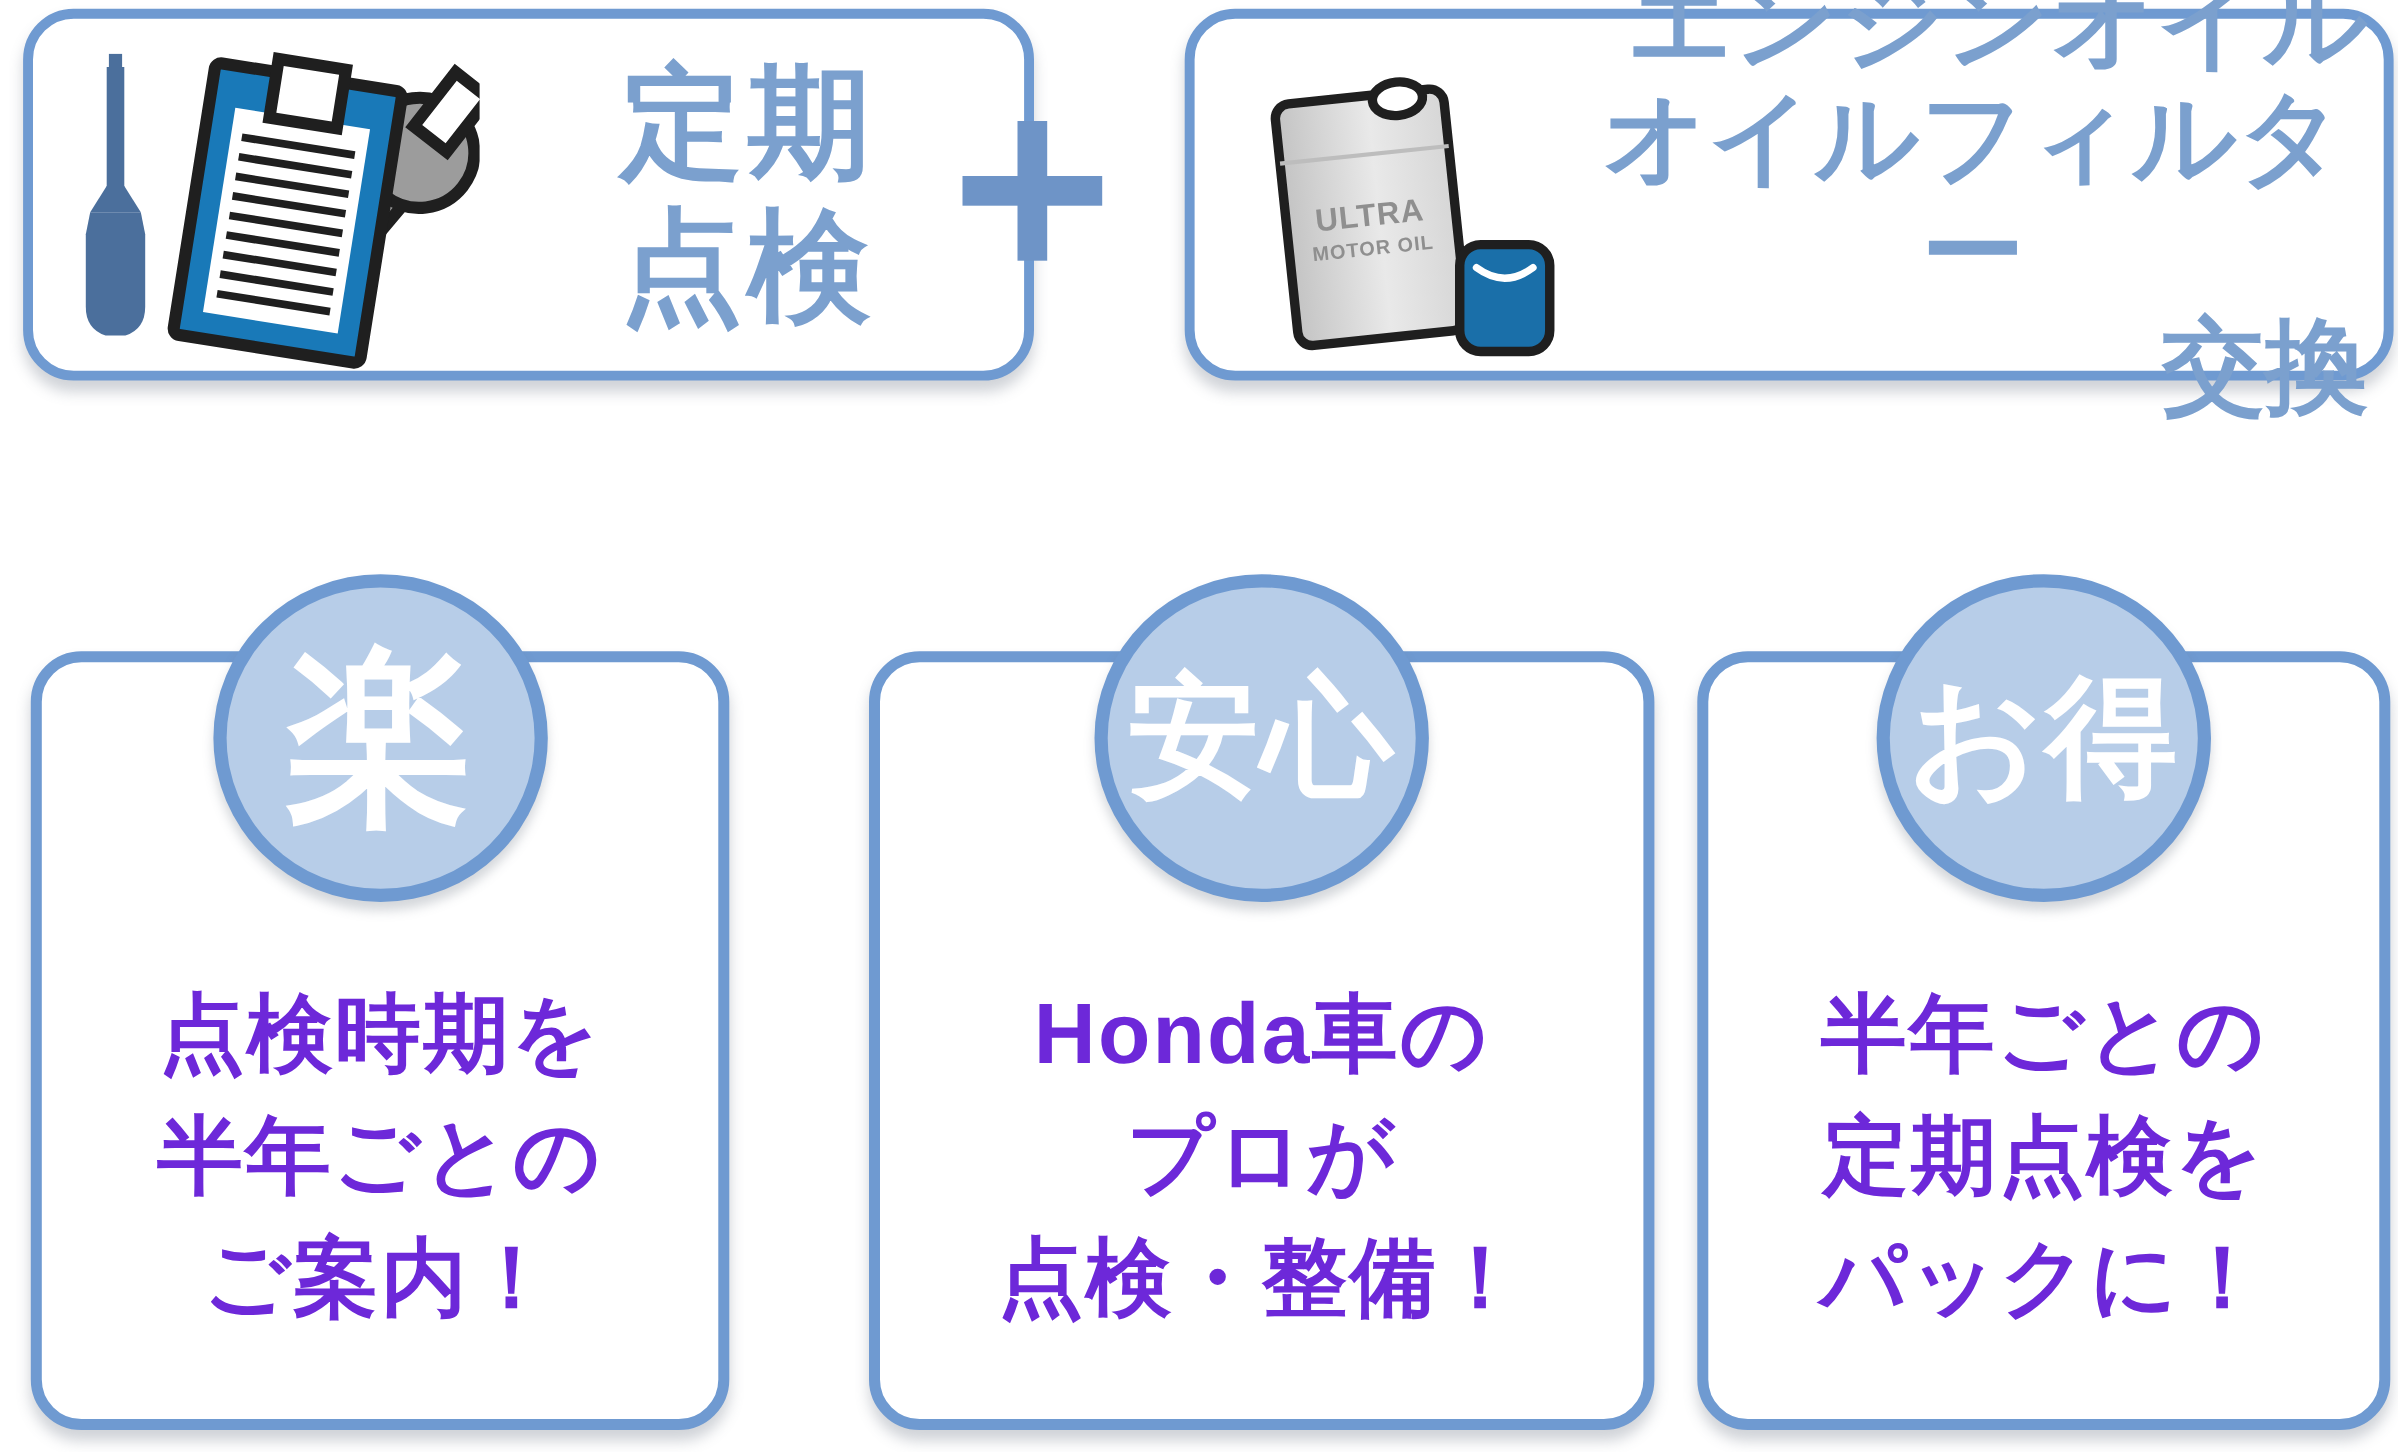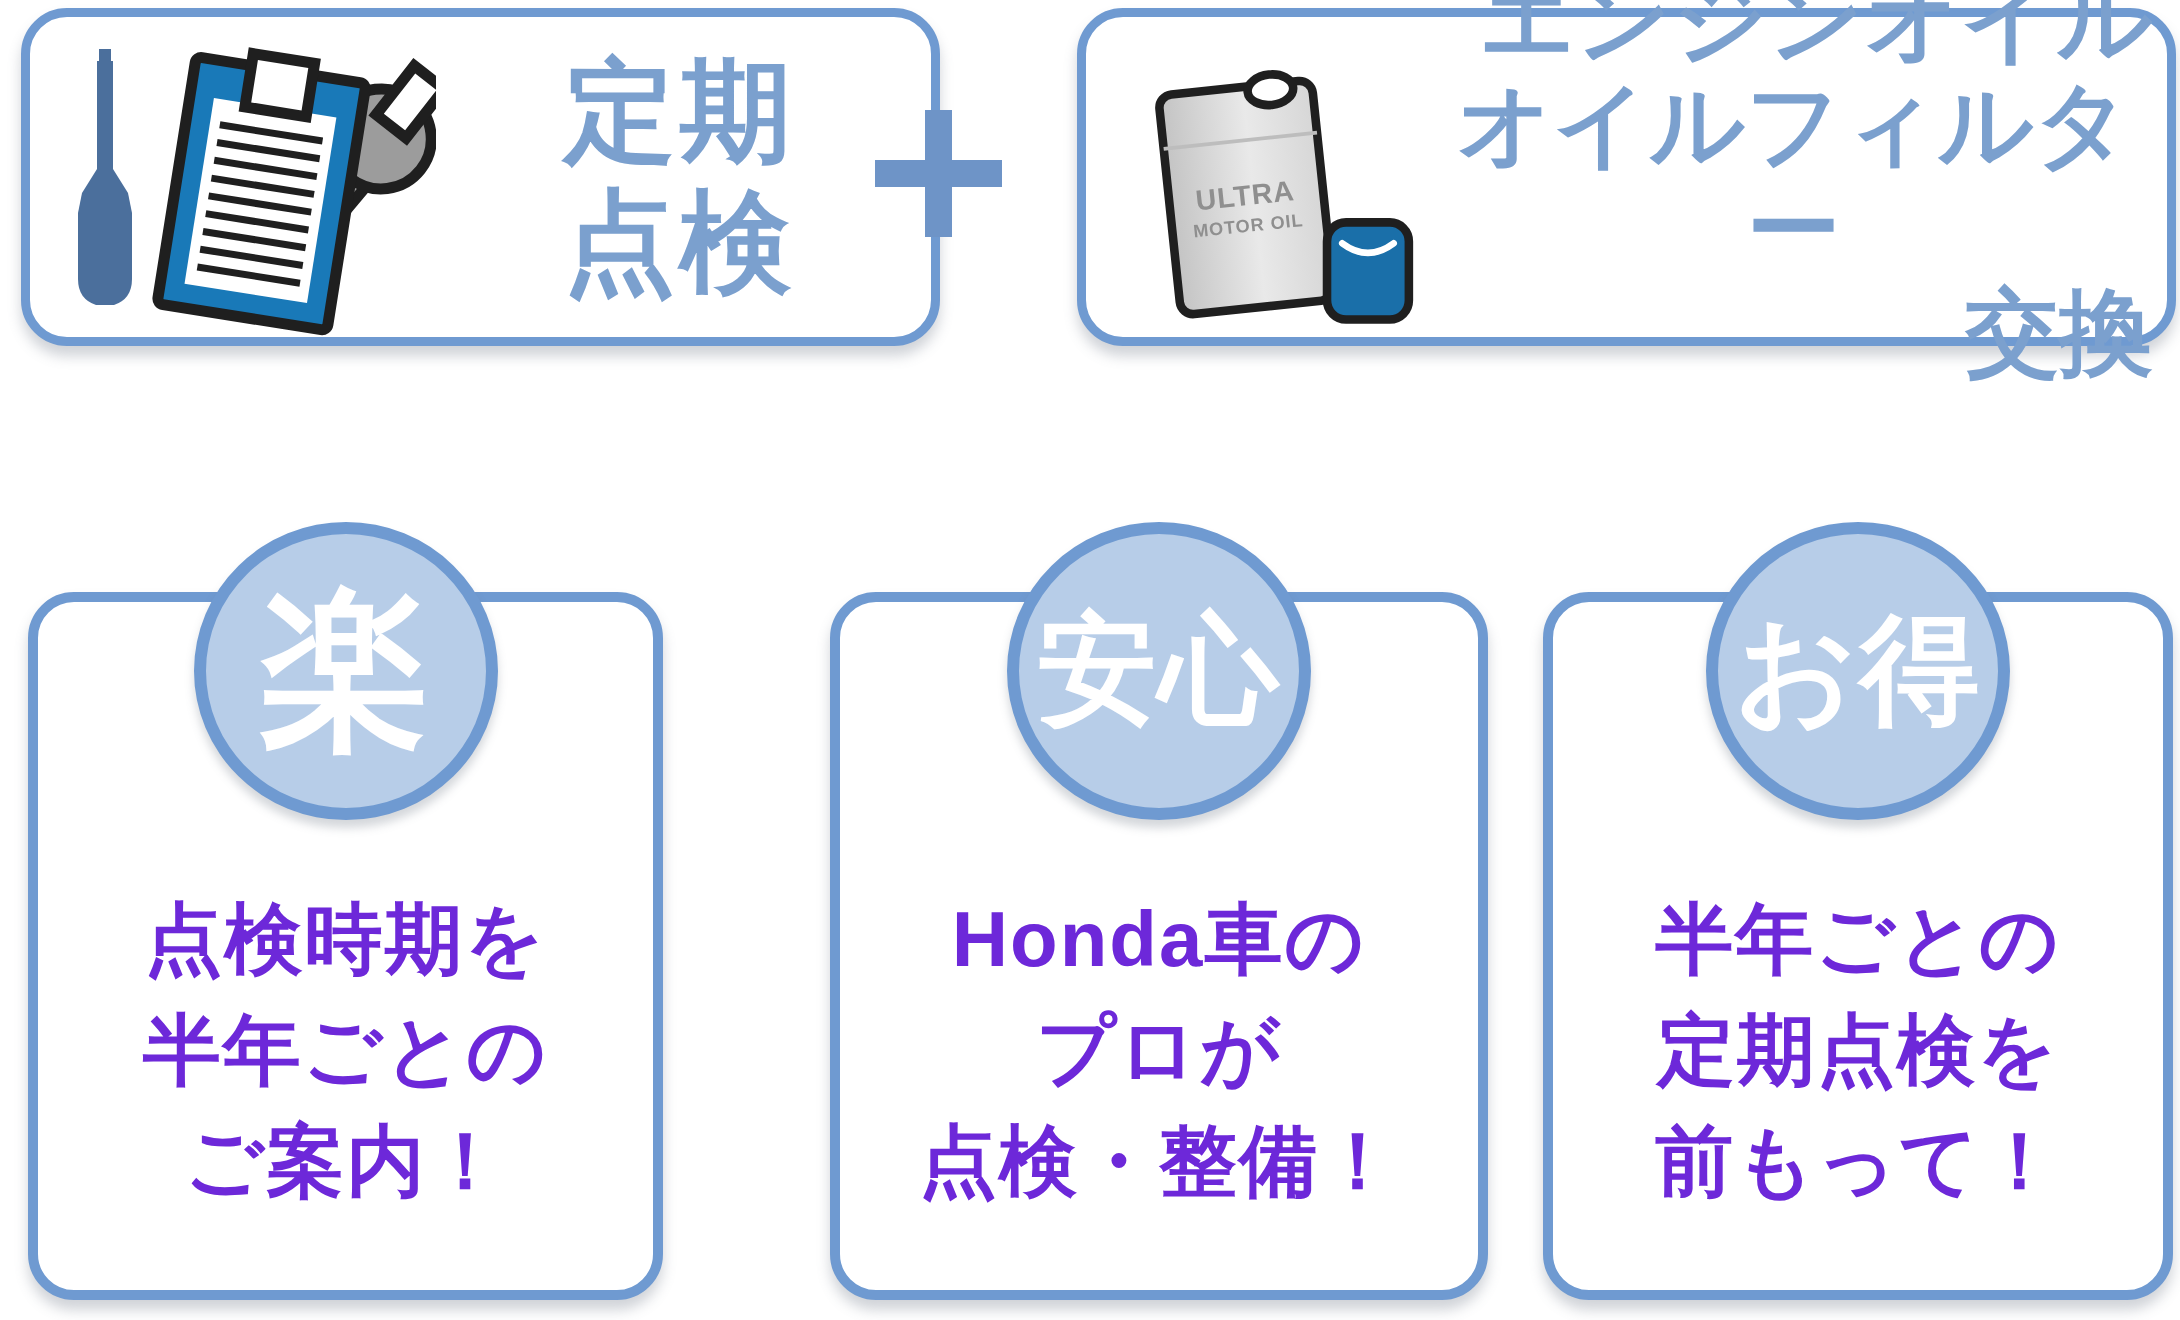--- a/index.html
+++ b/index.html
@@ -75,21 +75,21 @@
   .benefit-card {
     position: absolute;
     top: 592px;
     height: 708px;
     background: #ffffff;
     border: 10px solid #6f9ad1;
     border-radius: 46px;
     box-shadow: 0 10px 13px rgba(100, 110, 125, 0.30);
   }
   #benefit-card-1 { left: 28px;   width: 635px; }
-  #benefit-card-2 { left: 830px;  width: 658px; }
+  #benefit-card-2 { left: 790px;  width: 714px; }
   #benefit-card-3 { left: 1543px; width: 630px; }
 
   .benefit-badge {
     position: absolute;
     top: -80px;
     left: 50%;
     transform: translateX(-50%);
     width: 304px;
     height: 298px;
     border: 12px solid #6f9ad1;
@@ -229,17 +229,17 @@
     </div>
   </div>
 
   <div class="benefit-card" id="benefit-card-3">
     <div class="benefit-badge">
       <span>お得</span>
     </div>
     <div class="benefit-body">
       <span class="line">半年ごとの</span>
       <span class="line">定期点検を</span>
-      <span class="line">前もって！</span>
+      <span class="line">パックに！</span>
     </div>
   </div>
 
 </div>
 
 </body></html>

